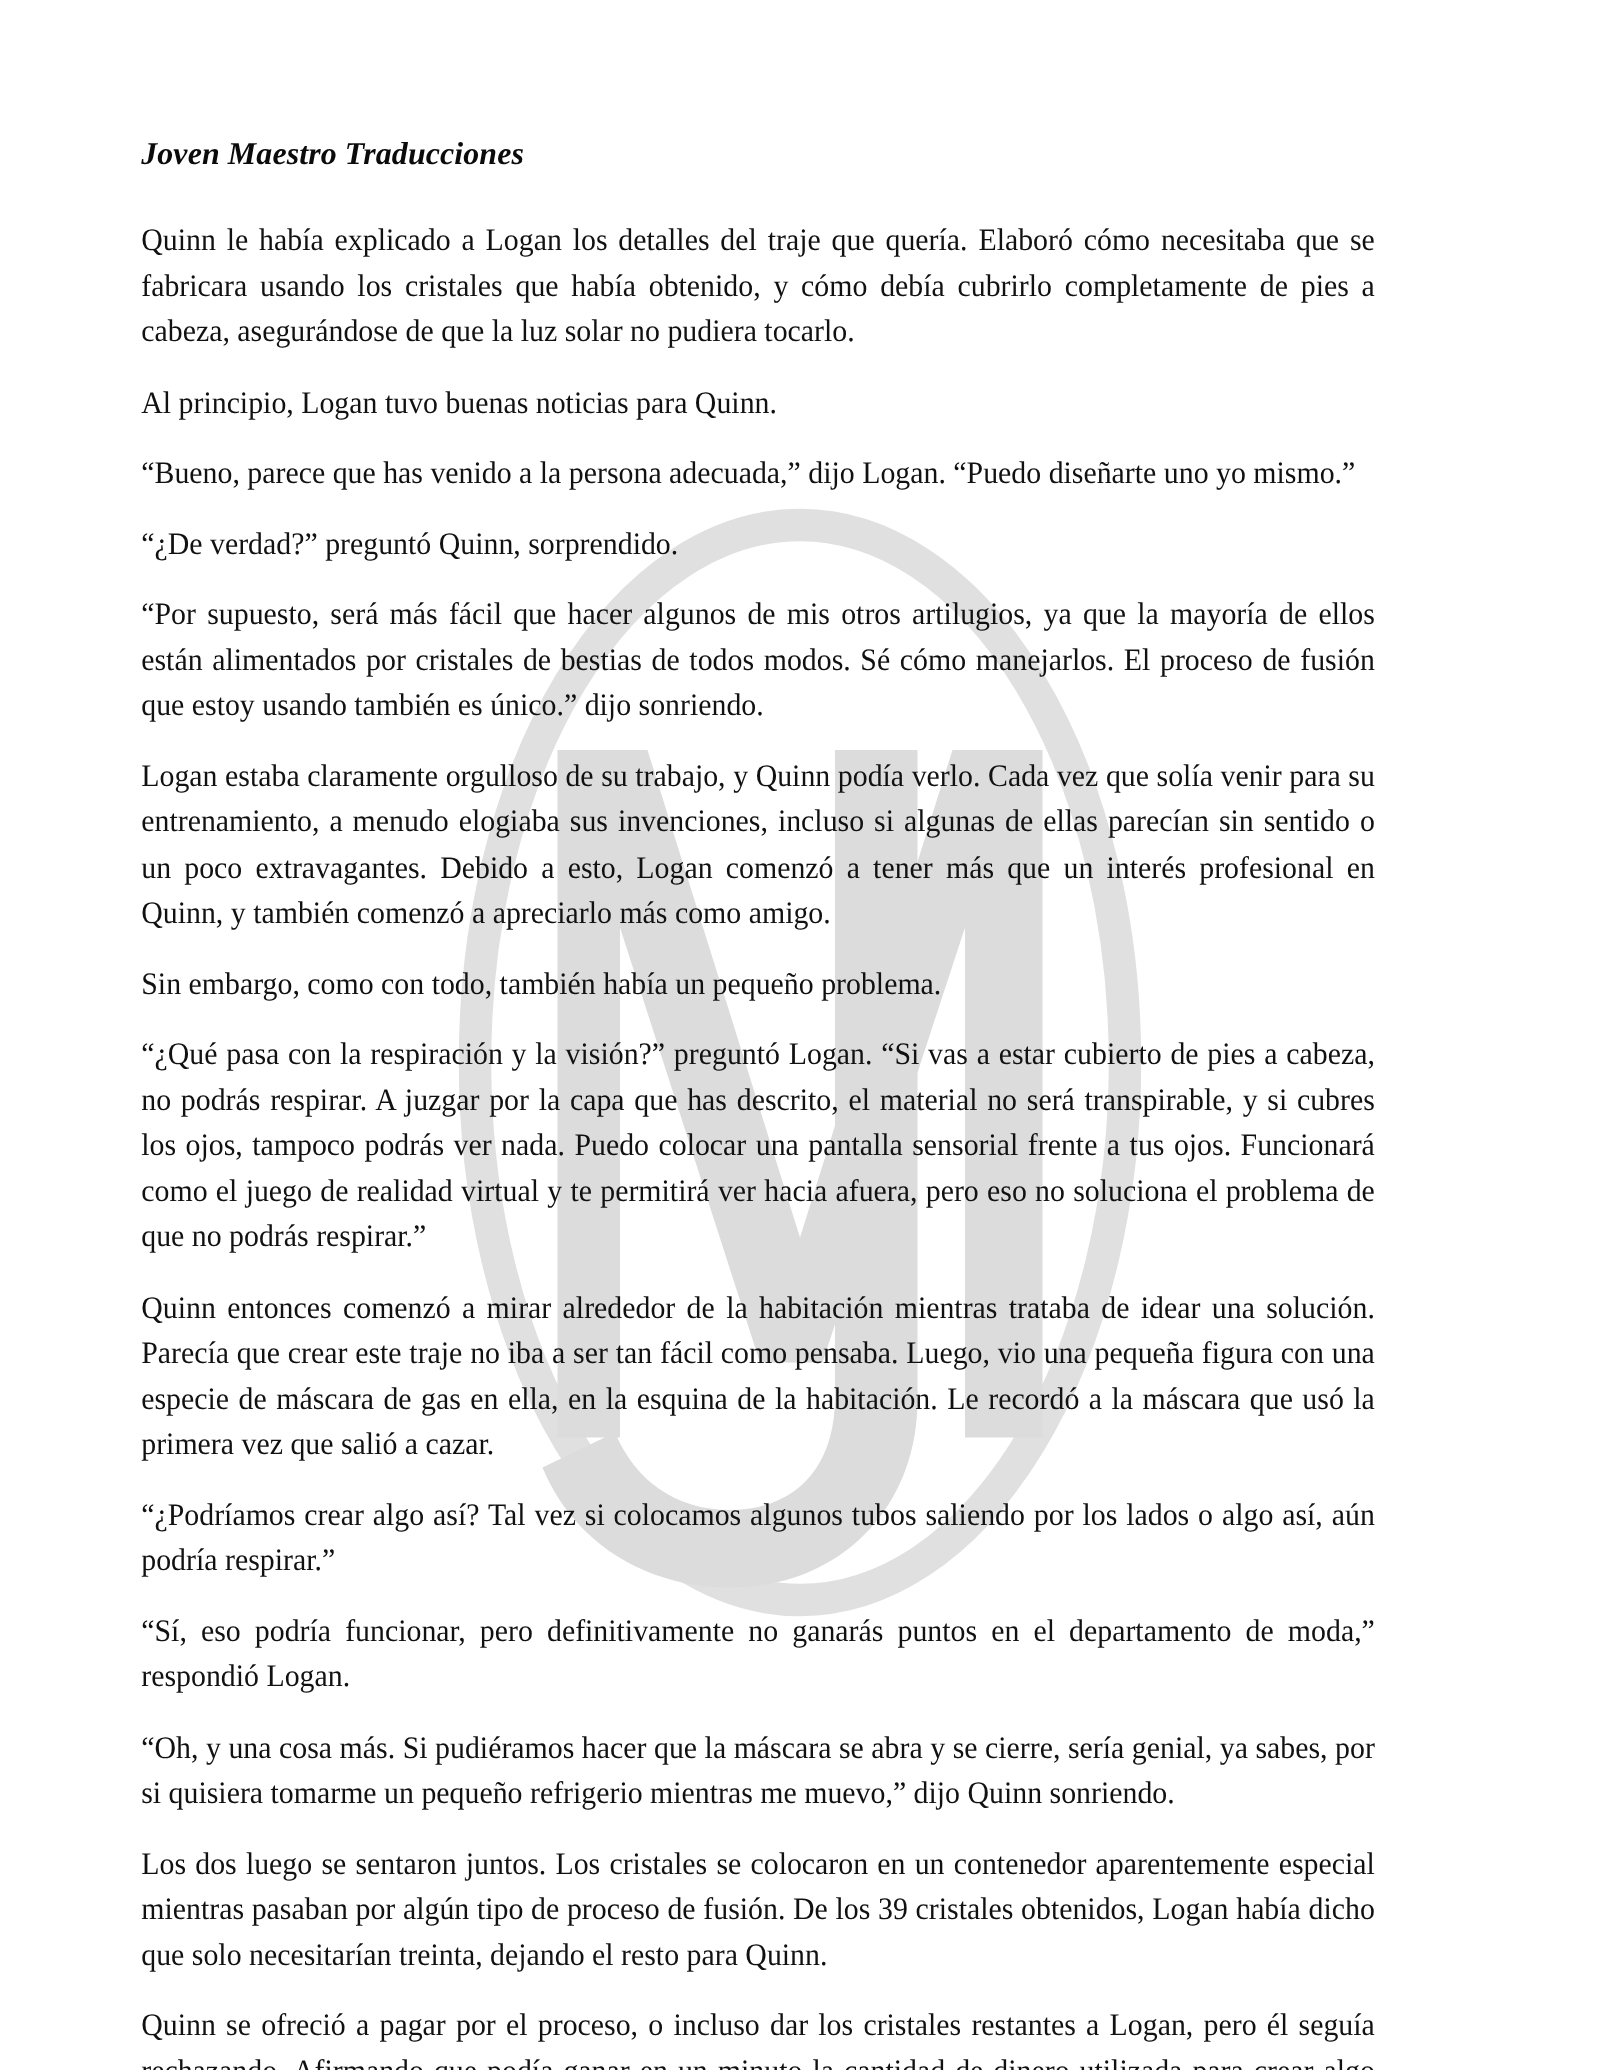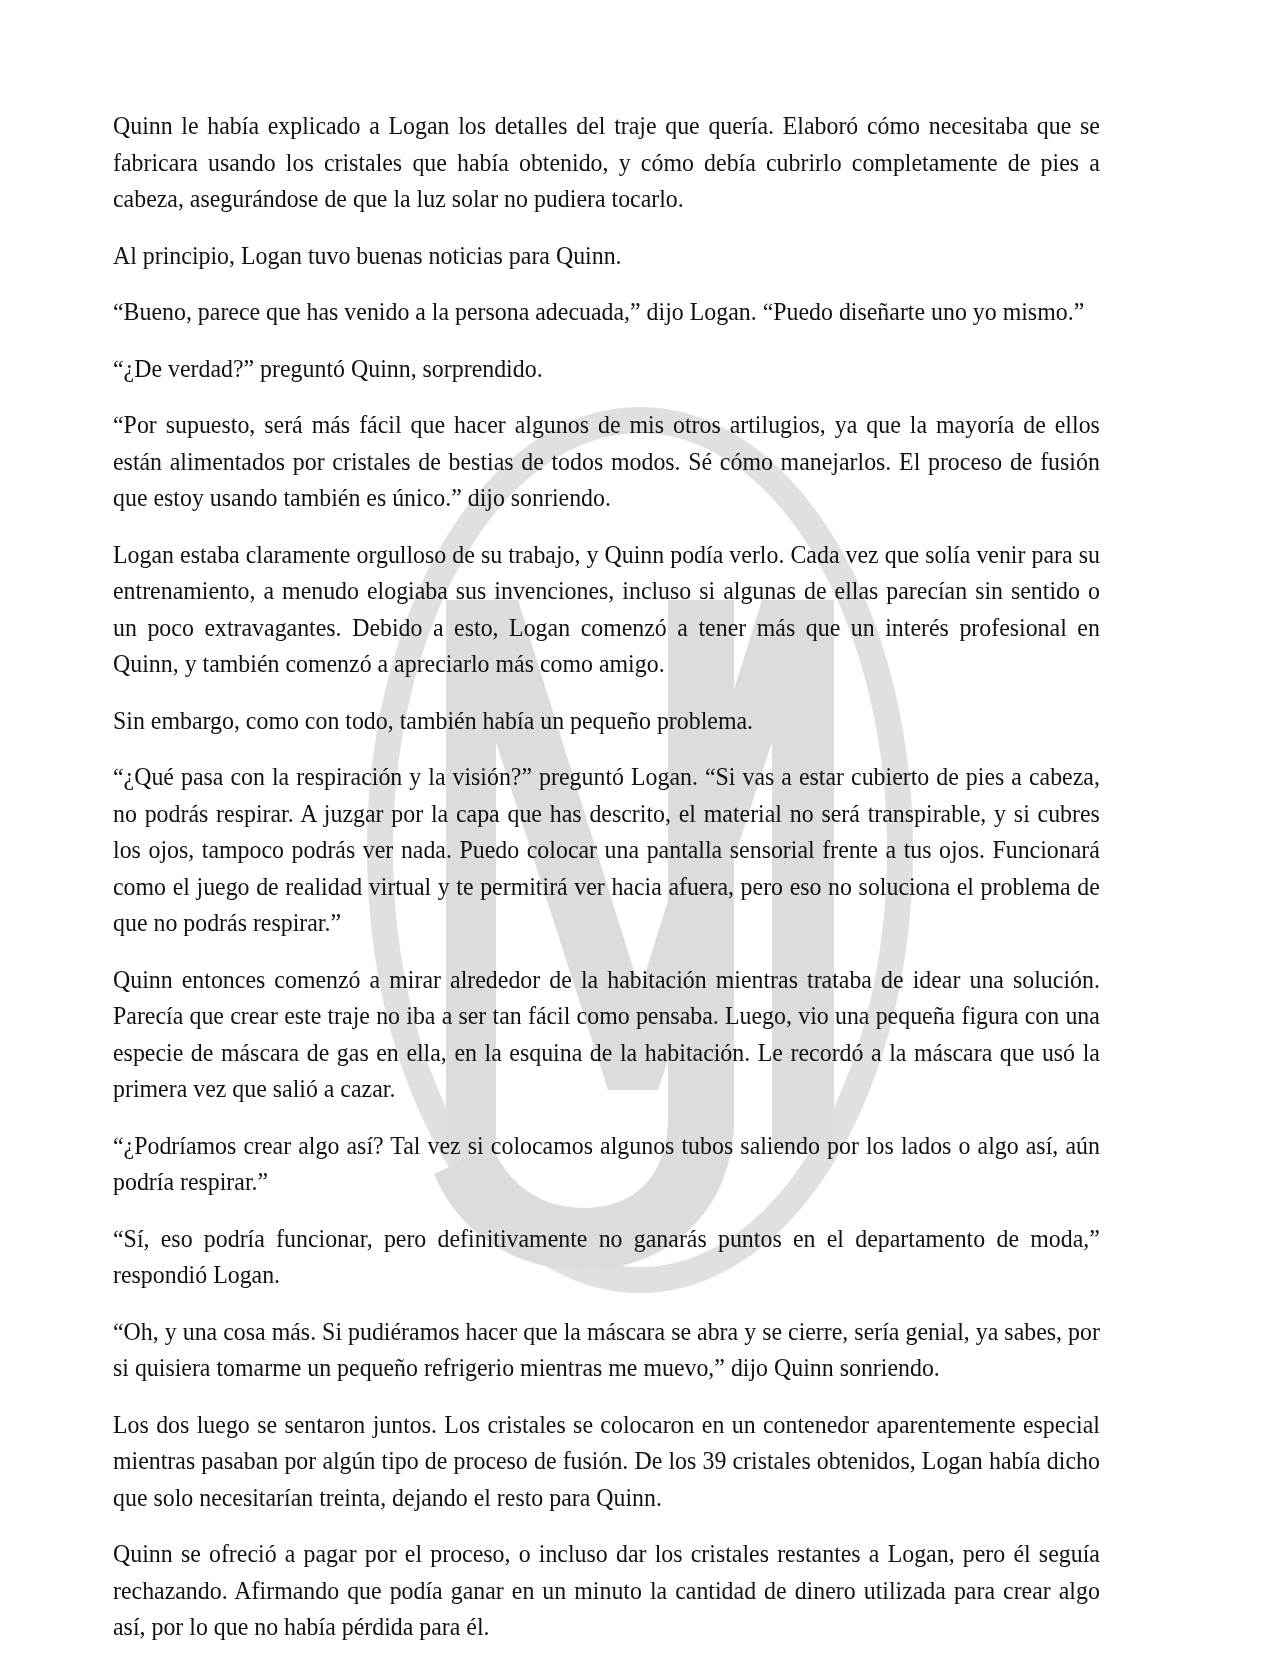--- a/index.html
+++ b/index.html
@@ -82,20 +82,21 @@
 
         <polygon points="186,250 258,250 380,640 502,250 574,250 574,800 512,800 512,392 398,740 348,740 236,392 236,800 186,800"></polygon>
 
         <path d="M408,250 h66 v520 c0,86 -62,150 -150,150 c-70,0 -126,-38 -150,-96 l58,-28 c16,38 48,62 92,62 c52,0 84,-34 84,-90 z"></path>
       </g>
     </svg>
   </div>
 
   <div class="content">
 
+    <div class="doc-title">Joven Maestro Traducciones</div>
 
     <p class="para">Quinn le había explicado a Logan los detalles del traje que quería. Elaboró cómo necesitaba que se fabricara usando los cristales que había obtenido, y cómo debía cubrirlo completamente de pies a cabeza, asegurándose de que la luz solar no pudiera tocarlo.</p>
     <p class="para">Al principio, Logan tuvo buenas noticias para Quinn.</p>
     <p class="para">“Bueno, parece que has venido a la persona adecuada,” dijo Logan. “Puedo diseñarte uno yo mismo.”</p>
     <p class="para">“¿De verdad?” preguntó Quinn, sorprendido.</p>
     <p class="para">“Por supuesto, será más fácil que hacer algunos de mis otros artilugios, ya que la mayoría de ellos están alimentados por cristales de bestias de todos modos. Sé cómo manejarlos. El proceso de fusión que estoy usando también es único.” dijo sonriendo.</p>
     <p class="para">Logan estaba claramente orgulloso de su trabajo, y Quinn podía verlo. Cada vez que solía venir para su entrenamiento, a menudo elogiaba sus invenciones, incluso si algunas de ellas parecían sin sentido o un poco extravagantes. Debido a esto, Logan comenzó a tener más que un interés profesional en Quinn, y también comenzó a apreciarlo más como amigo.</p>
     <p class="para">Sin embargo, como con todo, también había un pequeño problema.</p>
     <p class="para">“¿Qué pasa con la respiración y la visión?” preguntó Logan. “Si vas a estar cubierto de pies a cabeza, no podrás respirar. A juzgar por la capa que has descrito, el material no será transpirable, y si cubres los ojos, tampoco podrás ver nada. Puedo colocar una pantalla sensorial frente a tus ojos. Funcionará como el juego de realidad virtual y te permitirá ver hacia afuera, pero eso no soluciona el problema de que no podrás respirar.”</p>
     <p class="para">Quinn entonces comenzó a mirar alrededor de la habitación mientras trataba de idear una solución. Parecía que crear este traje no iba a ser tan fácil como pensaba. Luego, vio una pequeña figura con una especie de máscara de gas en ella, en la esquina de la habitación. Le recordó a la máscara que usó la primera vez que salió a cazar.</p>

